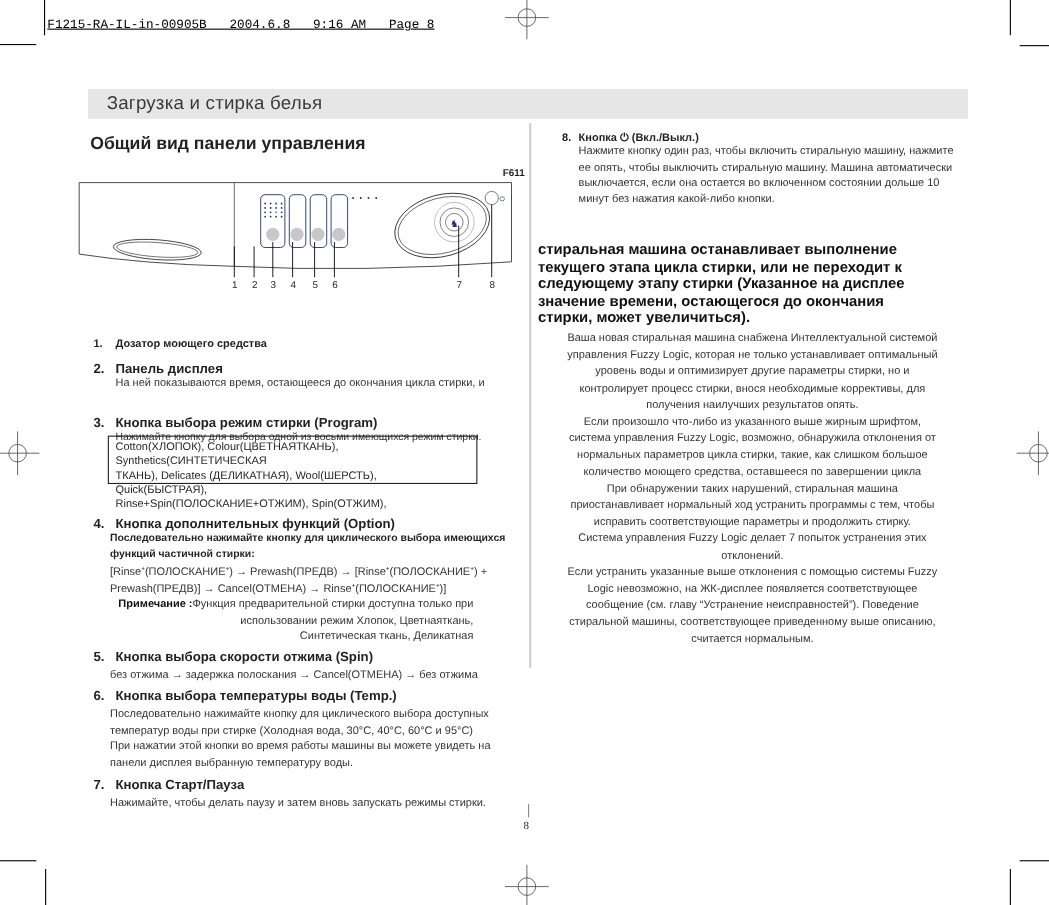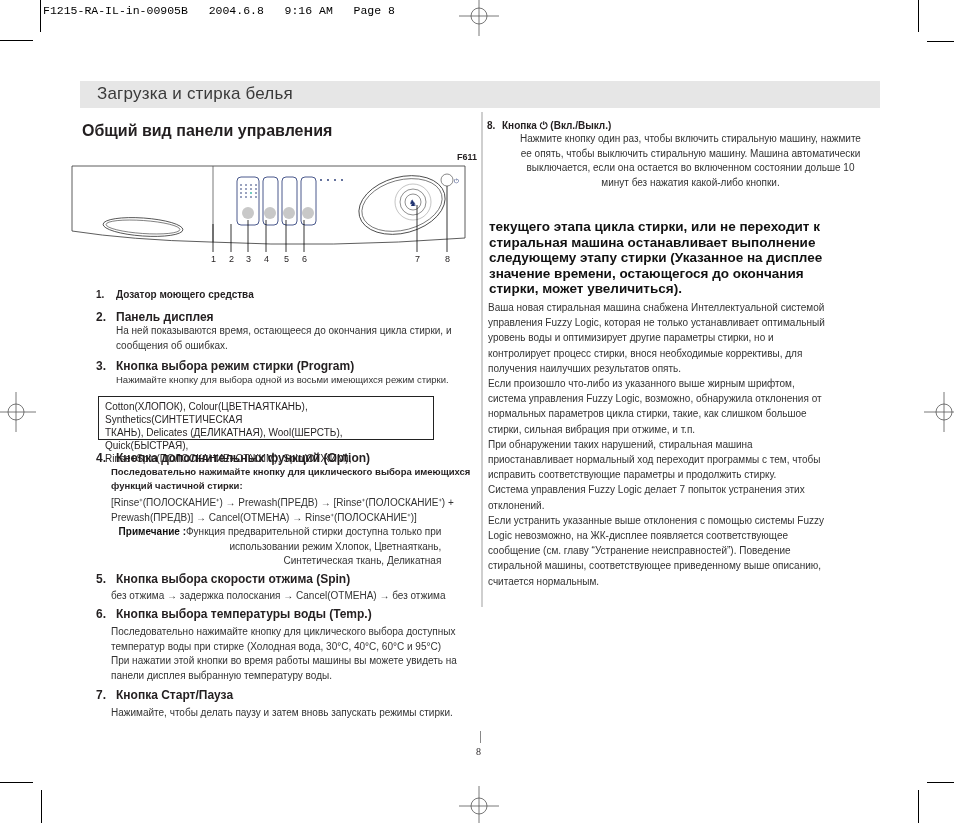--- a/index.html
+++ b/index.html
@@ -1,30 +1,30 @@
 <!DOCTYPE html>
 <html><head>
 <meta charset="utf-8">
 <style>
   html, body { margin:0; padding:0; background:#fff; }
   body { width:954px; height:823px; position:relative; overflow:hidden;
          font-family:"Liberation Sans", sans-serif; color:#231f20; }
   .abs { position:absolute; }
-  .slug { left:43px; top:4px; font-family:"Liberation Mono", monospace; font-size:11.5px; color:#000; white-space:pre; }
+  .slug { left:43px; top:16px; font-family:"Liberation Mono", monospace; font-size:11.5px; color:#000; white-space:pre;text-decoration:underline; }
   .crop { position:absolute; background:#000; }
   .reg { position:absolute; width:40px; height:40px; }
   .section-bar { left:80px; top:81px; width:800px; height:27px; background:#e6e6e6; }
   .section-bar span { position:absolute; left:17px; top:3px; font-size:17px; color:#3a3a3a; letter-spacing:0.2px; }
   .h2 { left:82px; top:122px; font-size:16px; font-weight:bold; color:#231f20; }
   .model { left:457px; top:152px; font-size:9px; font-weight:bold; }
   .panel { left:70px; top:160px; }
   .item-title { font-size:12px; font-weight:bold; }
   .num { display:inline-block; width:20px; }
   .body { font-size:10px; line-height:14.5px; color:#333; }
-  .left-col { left:96px; width:395px; }
+  .left-col { left:85px; width:395px;margin-top:18px; }
   .right-col { left:487px; width:392px; }
   .boxed { left:98px; top:396px; width:336px; height:44px; border:1px solid #222; padding:3px 6px; box-sizing:border-box; font-size:10px; line-height:13px; }
   .bold-head { left:489px; top:219px; width:385px; font-size:13.5px; font-weight:bold; line-height:15.5px; color:#111; }
   .vrule { position:absolute; background:#cfcfcf; width:2px; }
   .pagenum { left:476px; top:746px; font-size:10px; font-family:"Liberation Serif", serif; }
 </style>
 </head>
 <body>
 
 <div class="abs slug">F1215-RA-IL-in-00905B   2004.6.8   9:16 AM   Page 8</div>
@@ -143,21 +143,20 @@
 </div>
 
 <div class="abs left-col" style="top:289px;">
   <div class="item-title" style="font-size:10px;"><span class="num">1.</span><span>Дозатор моющего средства</span></div>
 </div>
 
 <div class="abs left-col" style="top:310px;">
   <div class="item-title"><span class="num">2.</span><span>Панель дисплея</span></div>
   <div class="body" style="padding-left:20px;">
     <div>На ней показываются время, остающееся до окончания цикла стирки, и</div>
-    <div>сообщения об ошибках.</div>
   </div>
 </div>
 
 <div class="abs left-col" style="top:359px;">
   <div class="item-title"><span class="num">3.</span><span>Кнопка выбора режим стирки (Program)</span></div>
   <div class="body" style="padding-left:20px;font-size:9.5px;">
       <div>Нажимайте кнопку для выбора одной из восьми имеющихся режим стирки.</div>
     </div>
 </div>
 
@@ -204,50 +203,50 @@
   </div>
 </div>
 
 <div class="abs left-col" style="top:688px;">
   <div class="item-title"><span class="num">7.</span><span>Кнопка Старт/Пауза</span></div>
   <div class="body" style="padding-left:15px;margin-top:4px;">
       <div>Нажимайте, чтобы делать паузу и затем вновь запускать режимы стирки.</div>
     </div>
 </div>
 
-<div class="abs right-col" style="top:120px;">
+<div class="abs right-col" style="top:120px;margin-left:24px;">
   <div class="item-title" style="font-size:10px;"><span class="num" style="width:15px;">8.</span><span>Кнопка ⏻ (Вкл./Выкл.)</span></div>
-  <div class="body" style="padding-left:15px;text-align:center;">
+  <div class="body" style="padding-left:15px;">
     <div>Нажмите кнопку один раз, чтобы включить стиральную машину, нажмите</div>
     <div>ее опять, чтобы выключить стиральную машину. Машина автоматически</div>
     <div>выключается, если она остается во включенном состоянии дольше 10</div>
     <div>минут без нажатия какой-либо кнопки.</div>
   </div>
 </div>
 
 <div class="abs bold-head">
+  <div>стиральная машина останавливает выполнение</div>
   <div>текущего этапа цикла стирки, или не переходит к</div>
-  <div>стиральная машина останавливает выполнение</div>
   <div>следующему этапу стирки (Указанное на дисплее</div>
   <div>значение времени, остающегося до окончания</div>
   <div>стирки, может увеличиться).</div>
 </div>
 
-<div class="abs right-col body" style="top:300px;line-height:15.2px;left:488px;">
+<div class="abs right-col body" style="top:300px;line-height:15.2px;left:488px;text-align:center;">
   <div>Ваша новая стиральная машина снабжена Интеллектуальной системой</div>
   <div>управления Fuzzy Logic, которая не только устанавливает оптимальный</div>
   <div>уровень воды и оптимизирует другие параметры стирки, но и</div>
   <div>контролирует процесс стирки, внося необходимые коррективы, для</div>
   <div>получения наилучших результатов опять.</div>
   <div>Если произошло что-либо из указанного выше жирным шрифтом,</div>
   <div>система управления Fuzzy Logic, возможно, обнаружила отклонения от</div>
   <div>нормальных параметров цикла стирки, такие, как слишком большое</div>
-  <div>стирки, сильная вибрация при отжиме, и т.п.</div>
+  <div>количество моющего средства, оставшееся по завершении цикла</div>
   <div>При обнаружении таких нарушений, стиральная машина</div>
-  <div>приостанавливает нормальный ход переходит программы с тем, чтобы</div>
+  <div>приостанавливает нормальный ход устранить программы с тем, чтобы</div>
   <div>исправить соответствующие параметры и продолжить стирку.</div>
   <div>Система управления Fuzzy Logic делает 7 попыток устранения этих</div>
   <div>отклонений.</div>
   <div>Если устранить указанные выше отклонения с помощью системы Fuzzy</div>
   <div>Logic невозможно, на ЖК-дисплее появляется соответствующее</div>
   <div>сообщение (см. главу “Устранение неисправностей”). Поведение</div>
   <div>стиральной машины, соответствующее приведенному выше описанию,</div>
   <div>считается нормальным.</div>
 </div>
 

